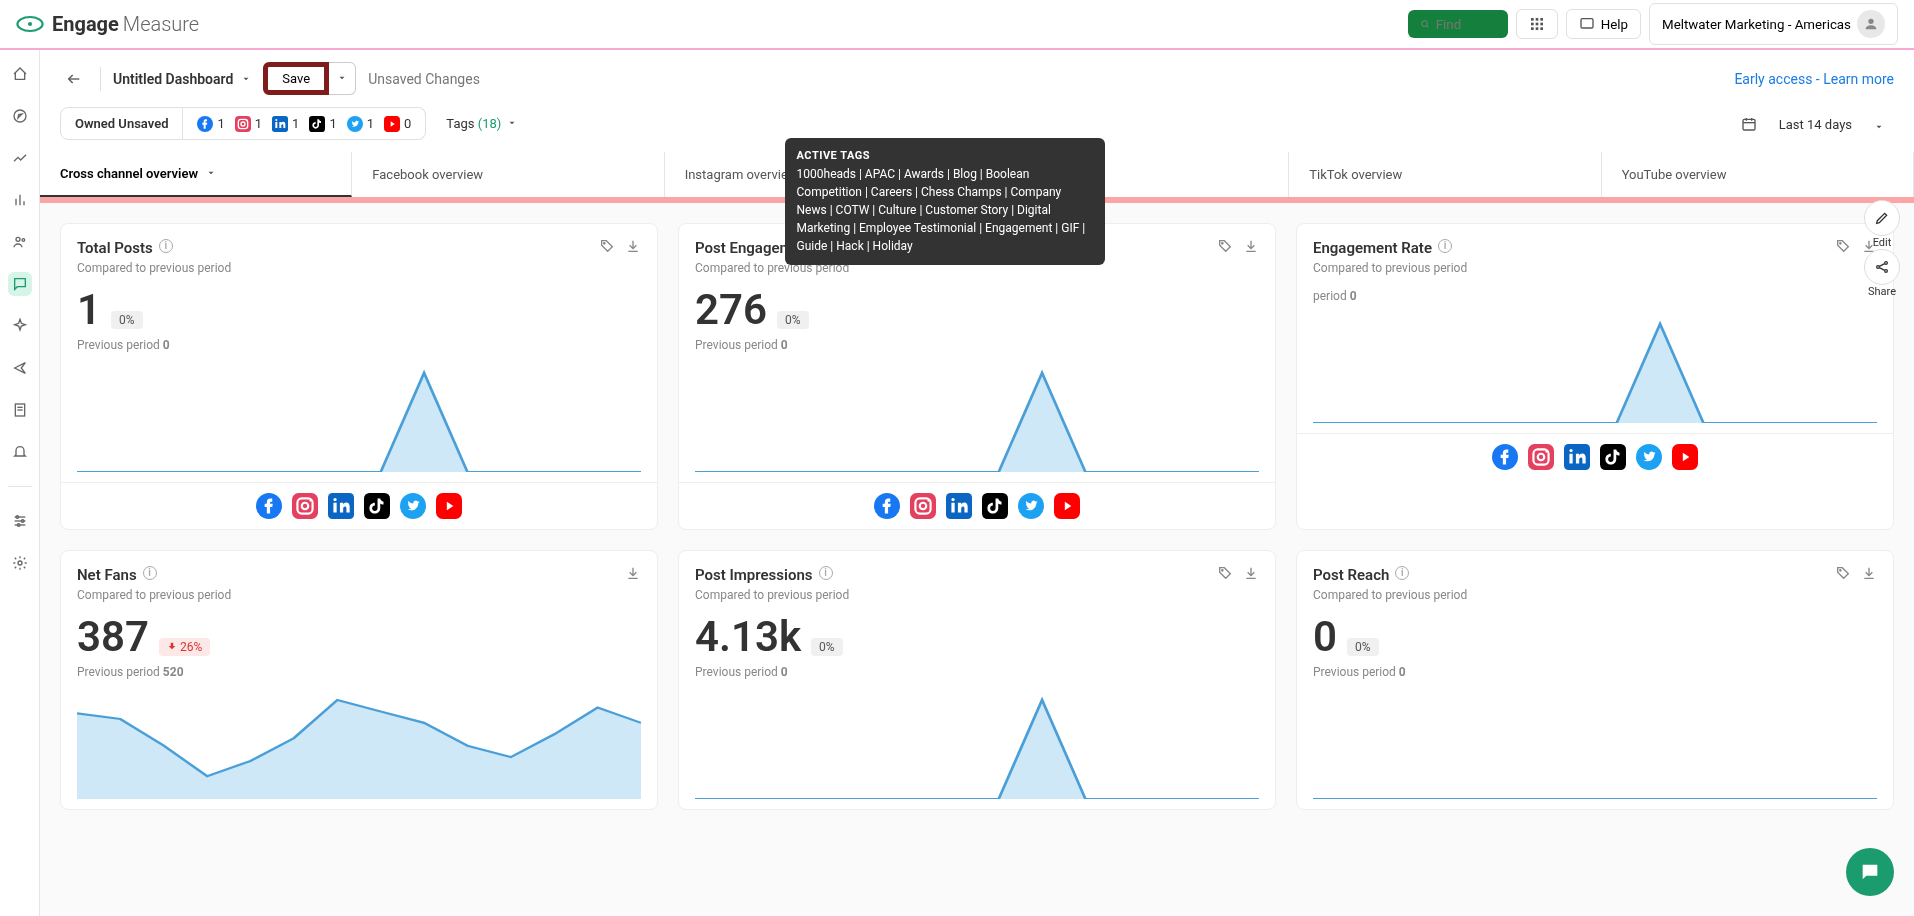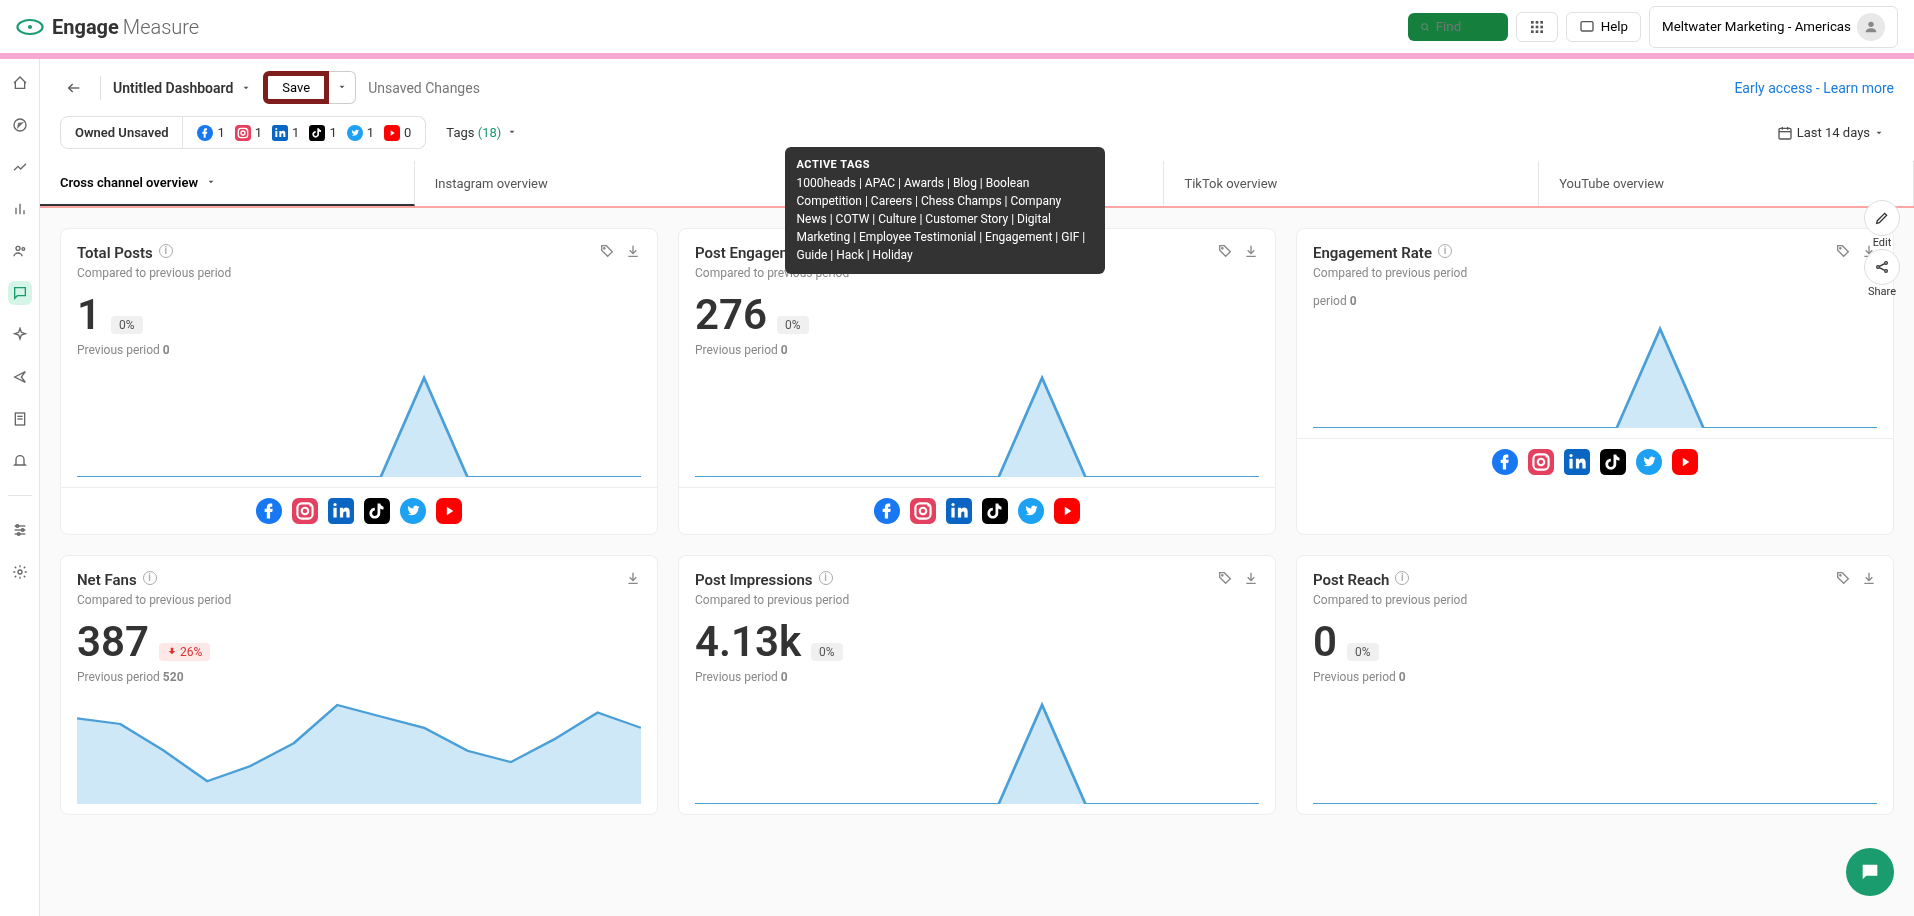--- a/index.html
+++ b/index.html
@@ -1,17 +1,17 @@
 <!DOCTYPE html>
 <html><head>
 <meta charset="utf-8">
 <style>
 *{box-sizing:border-box;margin:0;padding:0;font-family:-apple-system,BlinkMacSystemFont,"Segoe UI",Roboto,Helvetica,Arial,sans-serif}
 body{background:#fff;color:#333;font-size:14px}
-.top-header{display:flex;align-items:center;height:59px;border-bottom:6px solid #f9a8d4;padding:0 16px}
+.top-header{display:flex;align-items:center;height:50px;border-bottom:2px solid #f9a8d4;padding:0 16px}
 .brand{display:flex;align-items:center;gap:8px}
 .brand-logo{width:28px;height:18px}
 .brand-name{font-size:20px;font-weight:700}
 .brand-sub{font-size:20px;font-weight:300;color:#666;margin-left:-4px}
 .header-right{margin-left:auto;display:flex;align-items:center;gap:8px}
 .search-wrap{display:flex;align-items:center;background:#15803d;border-radius:6px;padding:6px 12px;width:100px}
 .search-wrap input{border:none;background:transparent;outline:none;width:60px;margin-left:6px}
 .hdr-btn{display:flex;align-items:center;gap:6px;padding:6px 12px;border:1px solid #e0e0e0;border-radius:6px;background:#fff;cursor:pointer}
 .avatar{width:28px;height:28px;border-radius:50%;background:#e8e8e8;display:flex;align-items:center;justify-content:center}
 .shell{display:flex;height:calc(100vh - 48px)}
@@ -30,22 +30,22 @@
 .unsaved{color:#777;font-size:14px}
 .early-link{margin-left:auto;color:#1a7de0;cursor:pointer}
 .filter-row{display:flex;align-items:center;padding:0 20px 12px;gap:12px}
 .owned-pill{display:flex;align-items:center;padding:8px 14px;border:1px solid #e0e0e0;border-radius:8px 0 0 8px;font-size:13px;font-weight:600}
 .acct-pill{display:flex;align-items:center;gap:10px;padding:6px 14px;border:1px solid #e0e0e0;border-left:none;border-radius:0 8px 8px 0}
 .acct-item{display:flex;align-items:center;gap:4px;font-size:13px}
 .tags-filter{font-size:13px;cursor:pointer;position:relative;padding:4px 8px}
 .tags-count{color:#1a9c6e}
 .tooltip{position:absolute;top:26px;left:100%;margin-left:260px;background:#333;color:#fff;padding:10px 12px;border-radius:6px;font-size:12px;line-height:1.5;width:320px;z-index:100}
 .tooltip-title{font-weight:700;font-size:11px;letter-spacing:0.5px}
-.date-pill{margin-left:auto;display:flex;align-items:center;gap:4px;padding:6px 10px;cursor:pointer;font-size:13px}
-.tabs{display:flex;border-bottom:2px solid #fca5a5}
+.date-pill{margin-left:auto;display:flex;align-items:flex-end;gap:22px;padding:6px 10px;cursor:pointer;font-size:13px}
+.tabs{display:flex;border-bottom:6px solid #fca5a5}
 .tab{flex:1;padding:14px 20px;border-right:1px solid #e5e5e5;font-size:13px;color:#555;cursor:pointer;display:flex;align-items:center;gap:8px}
 .tab.active{border-bottom:2px solid #333;font-weight:600;color:#000}
 .content{flex:1;background:#fafafa;padding:20px;overflow:auto;position:relative}
 .cards-row{display:flex;gap:20px;margin-bottom:20px}
 .card{flex:1;background:#fff;border:1px solid #eee;border-radius:8px;display:flex;flex-direction:column}
 .card-header{display:flex;align-items:center;padding:14px 16px 4px}
 .card-title{font-size:15px;font-weight:600;display:flex;align-items:flex-start;gap:6px}
 .info-icon{width:14px;height:14px;border:1px solid #aaa;border-radius:50%;display:flex;align-items:center;justify-content:center;font-size:10px;color:#aaa}
 .card-actions{margin-left:auto;display:flex;gap:10px;color:#888}
 .card-sub{padding:0 16px;font-size:12px;color:#888}
@@ -294,20 +294,21 @@
         <svg width="10" height="10" viewBox="0 0 24 24" fill="#555">
             <path d="M6 9l6 6 6-6z"></path>
           </svg>
       </div>
     </div>
 
     <div class="tabs" id="tabs">
         <div class="tab active">Cross channel overview<span><svg width="10" height="10" viewBox="0 0 24 24" fill="#555">
               <path d="M6 9l6 6 6-6z"></path>
             </svg></span></div>
+        <div class="tab">Facebook overview</div>
         <div class="tab">Instagram overview</div>
         <div class="tab">LinkedIn overview</div>
         <div class="tab">TikTok overview</div>
         <div class="tab">YouTube overview</div>
       </div>
 
     <div class="content">
       <div class="cards-row" id="row-top">
           <div class="card">
             <div class="card-header">

